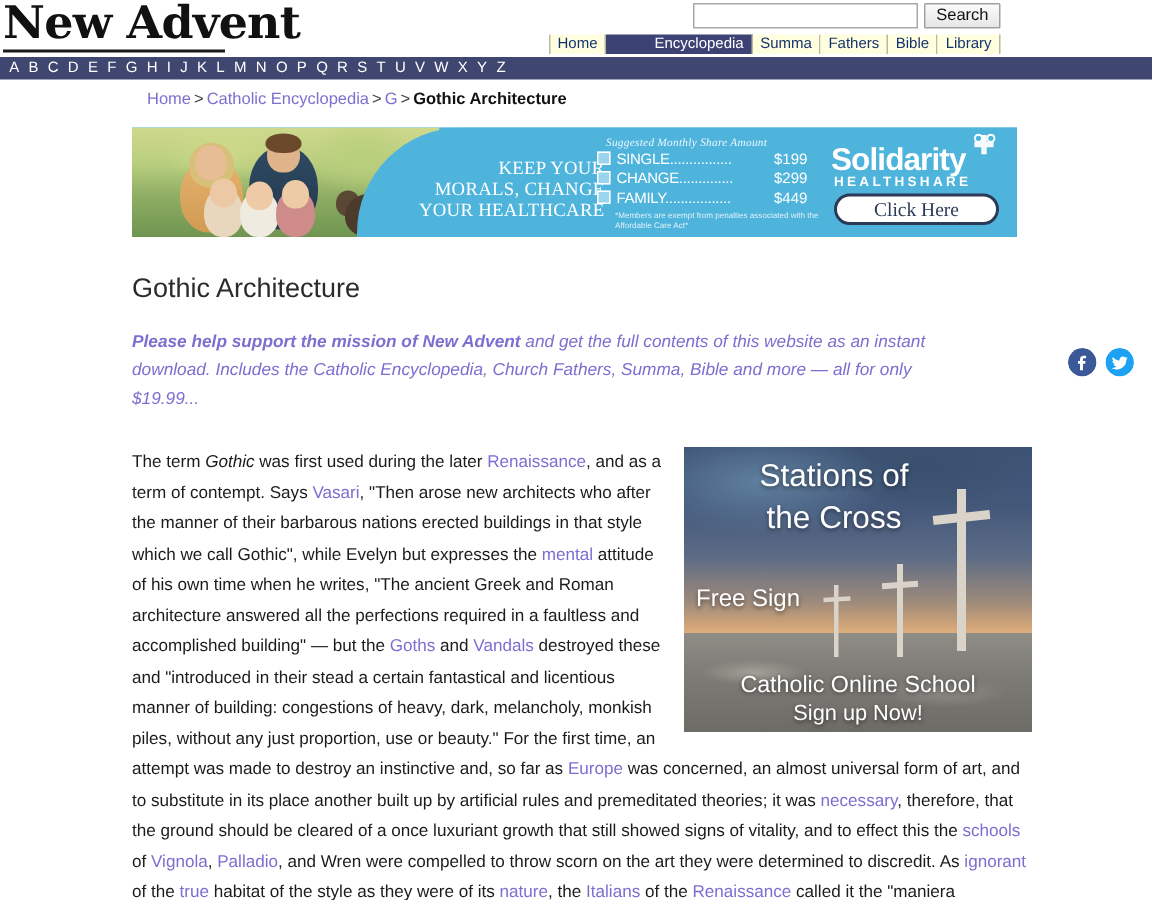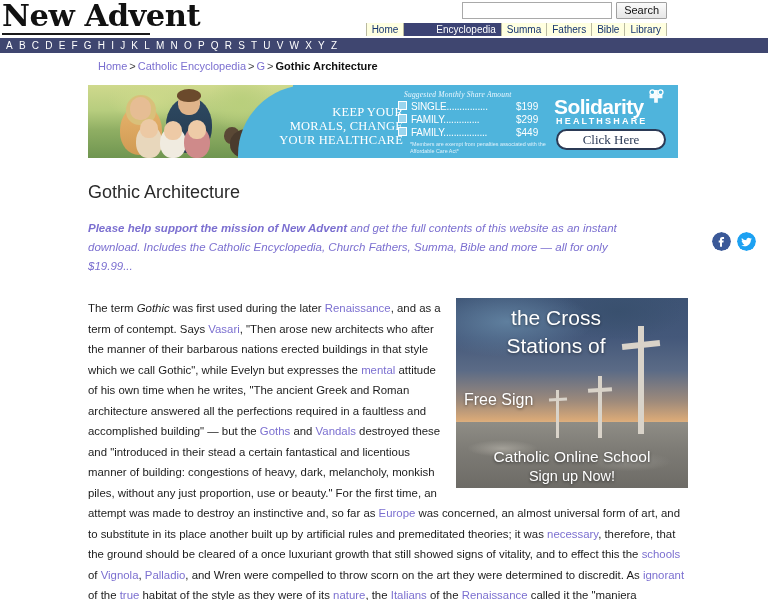--- a/index.html
+++ b/index.html
@@ -440,21 +440,21 @@
   <div class="b-suggest">Suggested Monthly Share Amount</div>
 
   <div class="b-plans">
     <div class="b-plan">
       <span class="b-box"></span>
       <span class="b-plan-name">SINGLE................</span>
       <span class="b-plan-price">$199</span>
     </div>
     <div class="b-plan">
       <span class="b-box"></span>
-      <span class="b-plan-name">FAMILY..............</span>
+      <span class="b-plan-name">CHANGE..............</span>
       <span class="b-plan-price">$299</span>
     </div>
     <div class="b-plan">
       <span class="b-box"></span>
       <span class="b-plan-name">FAMILY.................</span>
       <span class="b-plan-price">$449</span>
     </div>
   </div>
 
   <div class="b-disclaim">*Members are exempt from penalties associated with the Affordable Care Act*</div>
@@ -490,22 +490,22 @@
   <div class="side-ad">
     <div class="sky"></div>
     <div class="ground"></div>
     <div class="cross c3v"></div>
     <div class="cross c3h"></div>
     <div class="cross c2v"></div>
     <div class="cross c2h"></div>
     <div class="cross c1v"></div>
     <div class="cross c1h"></div>
     <div class="sa-t1">
+      <div>Stations of</div>
       <div>the Cross</div>
-      <div>Stations of</div>
     </div>
     <div class="sa-t2">Free Sign</div>
     <div class="sa-t3">Catholic Online School</div>
     <div class="sa-t4">Sign up Now!</div>
   </div>
 
   <p><span>The term </span><i>Gothic</i><span> was first used during the later </span><a>Renaissance</a><span>, and as a term of contempt. Says </span><a>Vasari</a><span>, "Then arose new architects who after the manner of their barbarous nations erected buildings in that style which we call Gothic", while Evelyn but expresses the </span><a>mental</a><span> attitude of his own time when he writes, "The ancient Greek and Roman architecture answered all the perfections required in a faultless and accomplished building" — but the </span><a>Goths</a><span> and </span><a>Vandals</a><span> destroyed these and "introduced in their stead a certain fantastical and licentious manner of building: congestions of heavy, dark, melancholy, monkish piles, without any just proportion, use or beauty." For the first time, an attempt was made to destroy an instinctive and, so far as </span><a>Europe</a><span> was concerned, an almost universal form of art, and to substitute in its place another built up by artificial rules and premeditated theories; it was </span><a>necessary</a><span>, therefore, that the ground should be cleared of a once luxuriant growth that still showed signs of vitality, and to effect this the </span><a>schools</a><span> of </span><a>Vignola</a><span>, </span><a>Palladio</a><span>, and Wren were compelled to throw scorn on the art they were determined to discredit. As </span><a>ignorant</a><span> of the </span><a>true</a><span> habitat of the style as they were of its </span><a>nature</a><span>, the </span><a>Italians</a><span> of the </span><a>Renaissance</a><span> called it the "maniera Tedesca", and since to them the word </span></p>
 </div>
 
 </body></html>

